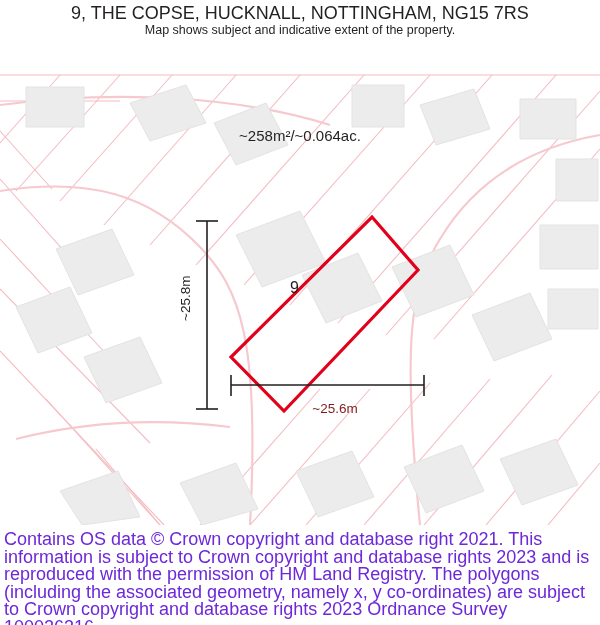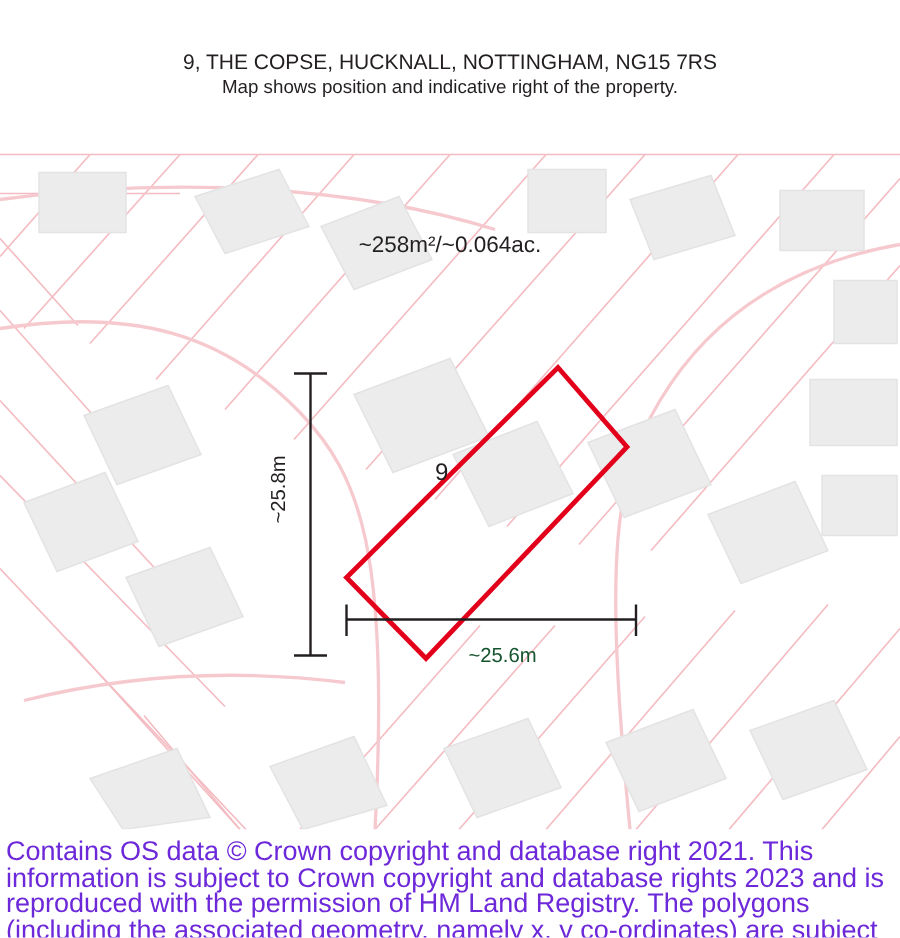--- a/index.html
+++ b/index.html
@@ -12,24 +12,23 @@
     background: #ffffff;
     font-family: "Liberation Sans", sans-serif;
     color: #231f20;
     overflow: hidden;
   }
   .header {
     padding-top: 5px;
     text-align: center;
   }
   .header .title {
-    font-size: 14px;
+    font-size: 18px;
     line-height: 17px;
     color: #231f20;
-    margin-top: 28px;
   }
   .header .subtitle {
     font-size: 12.5px;
     line-height: 17px;
     color: #231f20;
   }
   .map-wrap {
     position: relative;
     width: 600px;
     height: 486px;
@@ -70,35 +69,35 @@
     text-align: center;
     line-height: 20px;
   }
   .dim-horizontal {
     position: absolute;
     left: 230px;
     top: 362px;
     width: 210px;
     text-align: center;
     font-size: 13.5px;
-    color: #14532d;
+    color: #7f1d1d;
   }
   .footer {
     padding: 6px 4px 0 4px;
     font-size: 18px;
     line-height: 17.5px;
     color: #6d28d9;
   }
 </style>
 </head>
 <body>
 
 <div class="header">
   <div class="title">9, THE COPSE, HUCKNALL, NOTTINGHAM, NG15 7RS</div>
-  <div class="subtitle">Map shows position and indicative right of the property.</div>
+  <div class="subtitle">Map shows subject and indicative extent of the property.</div>
 </div>
 
 <div class="map-wrap">
   <svg class="map-svg" width="600" height="486" viewBox="0 0 600 486">
 
     <rect x="0" y="0" width="600" height="486" fill="#ffffff"></rect>
 
     <g stroke="#f4bcc2" stroke-width="1.1" fill="none">
       <path d="M0 36 L600 36"></path>
       <path d="M0 62 L30 62 L120 62"></path>

